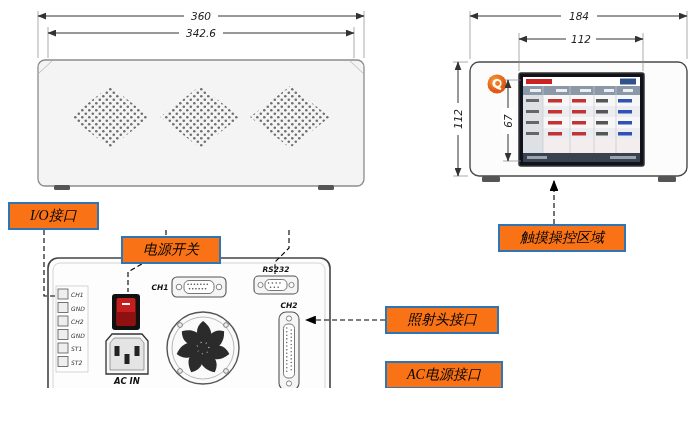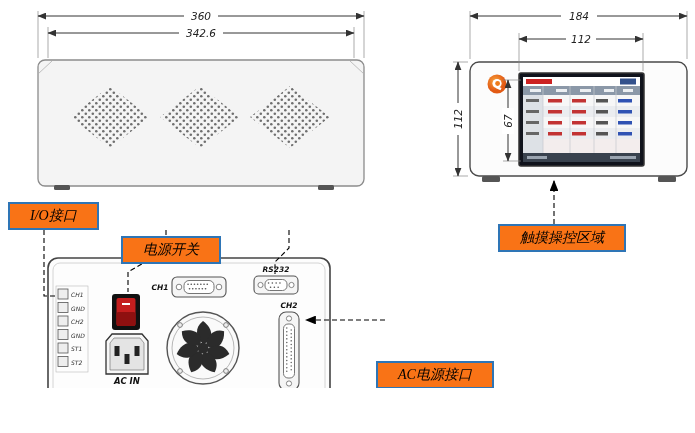--- a/index.html
+++ b/index.html
@@ -255,15 +255,16 @@
     <path d="M289,230 V248 L275,262 V274"></path>
     <path d="M554,224 V181" marker-end="url(#calloutArrow)"></path>
     <path d="M385,320 H306" marker-end="url(#calloutArrow)"></path>
     <path d="M436,390 V428 H130 V414" marker-end="url(#calloutArrow)"></path>
   </g>
 </svg>
 
 <div class="callout" style="left:8px;top:202px;">I/O接口</div>
 <div class="callout" style="left:121px;top:202px;margin-top:34px;">电源开关</div>
 <div class="callout" style="left:498px;top:224px;text-align:right;">触摸操控区域</div>
-<div class="callout" style="left:376px;top:361px;">AC电源接口</div>
+<div class="callout" style="left:385px;top:306px;">照射头接口</div>
+<div class="callout" style="left:385px;top:361px;">AC电源接口</div>
 
 </div>
 
 </body></html>

